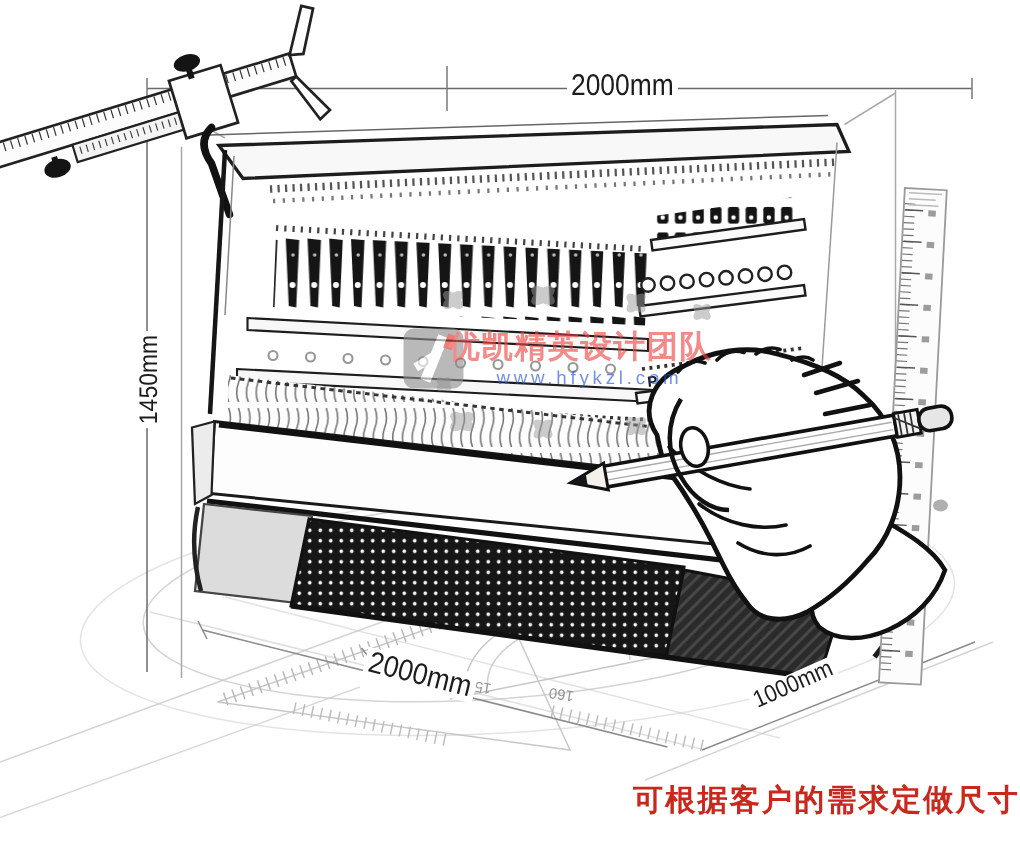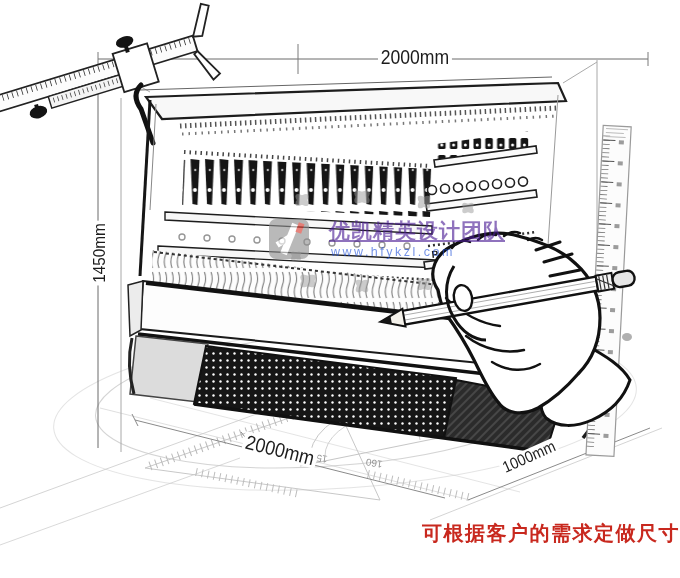--- a/index.html
+++ b/index.html
@@ -21,22 +21,22 @@
   .caption {
     position:absolute; left:0; top:520px; width:100%; text-align:right;
     font-size:20px; font-weight:bold; color:#c8281e; letter-spacing:1.5px; z-index:7;
   }
   
   .watermark { position:absolute; left:269px; top:219px; width:240px; height:52px; opacity:.62; z-index:5; }
   .wm-logo { position:absolute; left:0; top:0; width:40px; height:40px; background:#8f8f8f; border-radius:7px; overflow:hidden; }
   .wm-logo .bar1 { position:absolute; left:17px; top:4px; width:7px; height:32px; background:#fff; transform:rotate(22deg); }
   .wm-logo .bar2 { position:absolute; left:7px; top:19px; width:15px; height:6px; background:#fff; transform:rotate(-32deg); }
   .wm-logo .chip { position:absolute; left:28px; top:4px; width:6px; height:10px; background:#d9372b; transform:rotate(20deg); }
-  .wm-brand { position:absolute; left:60px; top:-2px; font-size:21px; font-weight:bold; color:#4c1d95;
-              letter-spacing:1px; white-space:nowrap;text-decoration:underline; }
+  .wm-brand { position:absolute; left:30px; top:-2px; font-size:21px; font-weight:bold; color:#ef4444;
+              letter-spacing:1px; white-space:nowrap; }
   .wm-url   { position:absolute; left:52px; top:26px; font-size:12.5px; color:#1d4ed8; letter-spacing:2.5px; white-space:nowrap;margin-left:10px; }
 </style>
 </head>
 <body>
 
 <div class="stage">
 
   <svg width="680" height="578" viewBox="0 0 680 578">
     <defs>
       <pattern id="dots" width="7" height="7" patternUnits="userSpaceOnUse">

